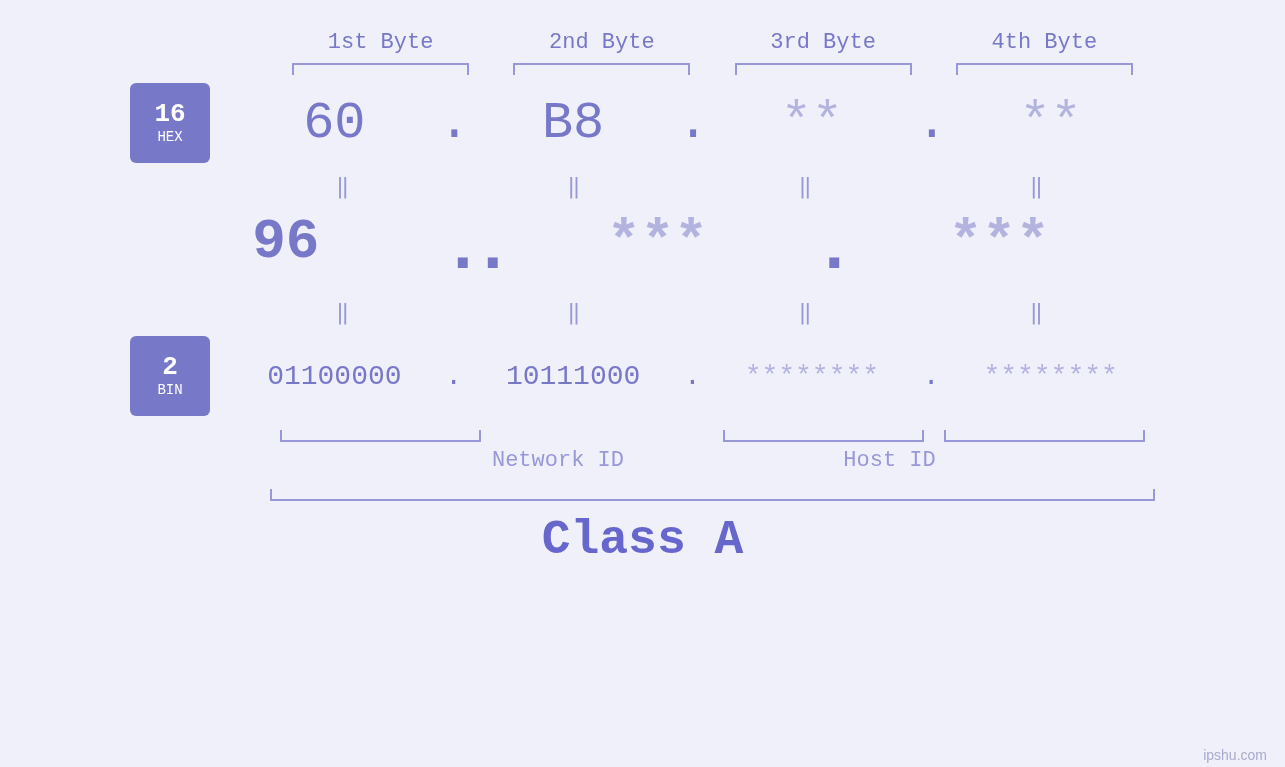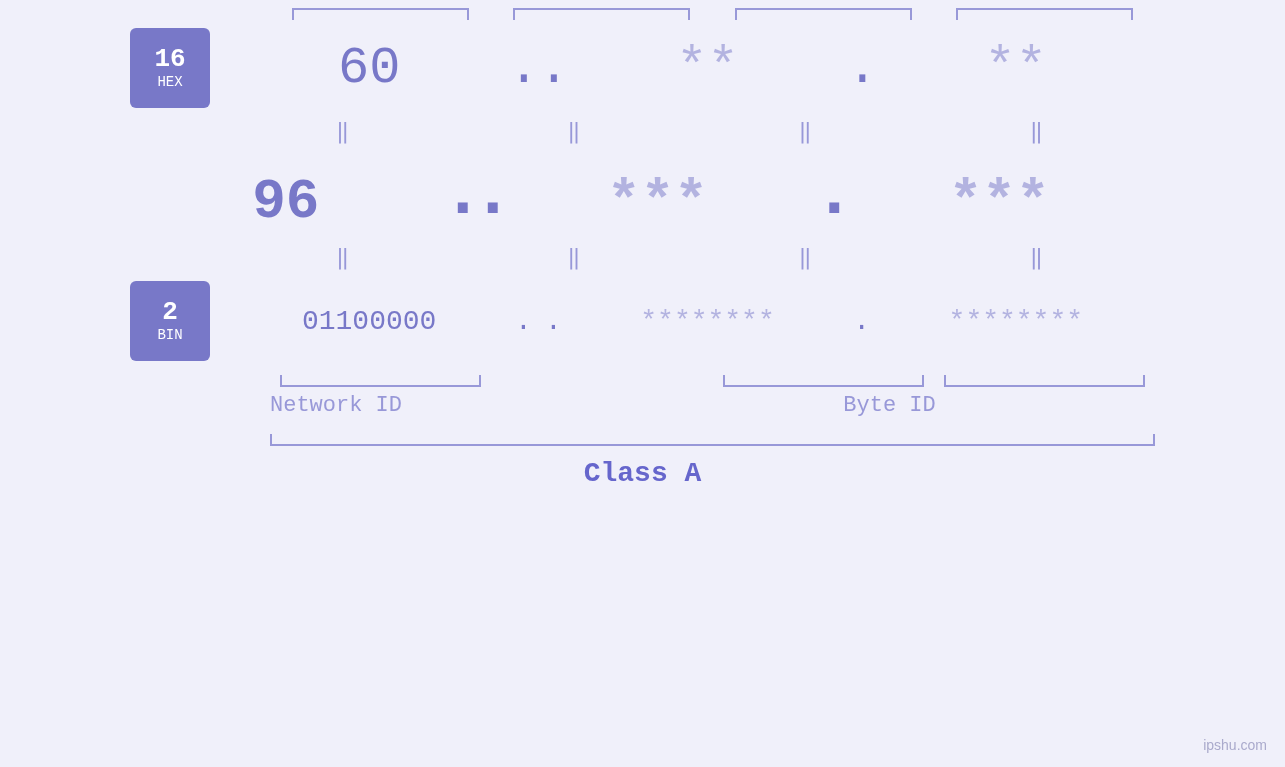--- a/index.html
+++ b/index.html
@@ -94,21 +94,21 @@
       font-size: 14px;
       font-weight: normal;
       margin-top: 2px;
       font-family: Liberation Mono, monospace;
     }
 
     
     .values-container {
       display: flex;
       flex: 1;
-      align-items: flex-end;
+      align-items: flex-start;
     }
 
     .byte-value {
       flex: 1;
       text-align: center;
       color: #7878c8;
       position: relative;
     }
 
     .byte-separator {
@@ -176,21 +176,21 @@
     
     .label-row {
       display: flex;
       width: 100%;
       padding-left: 140px;
       margin-top: 6px;
     }
 
     .network-id-label {
       flex: 2;
-      text-align: left;
+      text-align: right;
       color: #9898d8;
       font-size: 22px;
       font-family: 'Courier New', Courier, monospace;
     }
 
     .host-id-label {
       flex: 2;
       text-align: center;
       color: #9898d8;
       font-size: 22px;
@@ -209,45 +209,51 @@
       border: 2px solid #9898d8;
       border-top: none;
     }
 
     
     .class-label {
       width: 100%;
       text-align: center;
       margin-top: 12px;
       color: #6666cc;
-      font-size: 28px;
+      font-size: 48px;
       font-family: 'Courier New', Courier, monospace;
       font-weight: bold;
     }
 
     
     .watermark {
       position: absolute;
-      bottom: 14px;
+      bottom: 4px;
       right: 18px;
       color: #aaaacc;
       font-size: 14px;
       font-family: Arial, sans-serif;
     }
 
     
     .masked {
       opacity: 0.5;
     }
   </style>
 </head>
 <body>
 
 <div class="main-container">
 
+  <div class="byte-headers">
+    <div class="byte-header">1st Byte</div>
+    <div class="byte-header">2nd Byte</div>
+    <div class="byte-header">3rd Byte</div>
+    <div class="byte-header">4th Byte</div>
+  </div>
 
   <div class="top-brackets">
     <div class="bracket-cell">
       <div class="bracket-line"></div>
     </div>
     <div class="bracket-cell">
       <div class="bracket-line"></div>
     </div>
     <div class="bracket-cell">
       <div class="bracket-line"></div>
@@ -258,20 +264,21 @@
   </div>
 
   <div class="value-row">
     <div class="label-badge">
       <span class="num">16</span>
       <span class="base">HEX</span>
     </div>
     <div class="values-container">
       <div class="byte-value hex-value">60</div>
       <div class="byte-separator hex-value">.</div>
+      <div class="byte-value hex-value">B8</div>
       <div class="byte-separator hex-value">.</div>
       <div class="byte-value hex-value masked">**</div>
       <div class="byte-separator hex-value">.</div>
       <div class="byte-value hex-value masked">**</div>
     </div>
   </div>
 
   <div class="equals-row">
     <div class="equals-cell">‖</div>
     <div class="equals-cell">‖</div>
@@ -298,20 +305,21 @@
   </div>
 
   <div class="value-row">
     <div class="label-badge">
       <span class="num">2</span>
       <span class="base">BIN</span>
     </div>
     <div class="values-container">
       <div class="byte-value bin-value">01100000</div>
       <div class="byte-separator bin-value">.</div>
+      <div class="byte-value bin-value">10111000</div>
       <div class="byte-separator bin-value">.</div>
       <div class="byte-value bin-value masked">********</div>
       <div class="byte-separator bin-value">.</div>
       <div class="byte-value bin-value masked">********</div>
     </div>
   </div>
 
   <div class="bottom-brackets">
     <div style="flex:1; padding: 0 10px;">
       <div class="bracket-line-bottom"></div>
@@ -321,21 +329,21 @@
     <div style="flex:1; padding: 0 10px; display:flex;">
       <div class="bracket-line-bottom" style="width:100%;"></div>
     </div>
     <div style="flex:1; padding: 0 10px;">
       <div class="bracket-line-bottom"></div>
     </div>
   </div>
 
   <div class="label-row">
     <div class="network-id-label">Network ID</div>
-    <div class="host-id-label" style="flex:3;">Byte ID</div>
+    <div class="host-id-label" style="flex:3;">Host ID</div>
   </div>
 
   <div class="full-bottom-bracket">
     <div class="full-bracket-line"></div>
   </div>
 
   <div class="class-label">Class A</div>
 
 </div>
 

